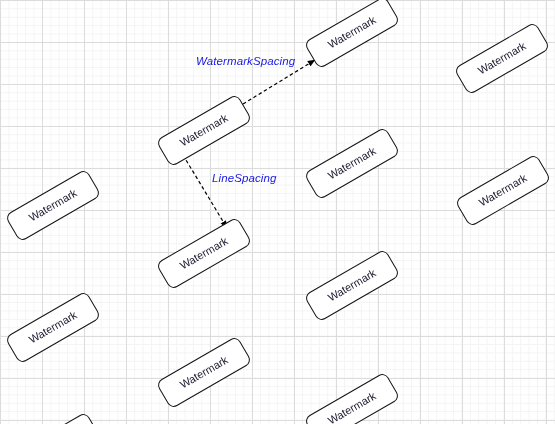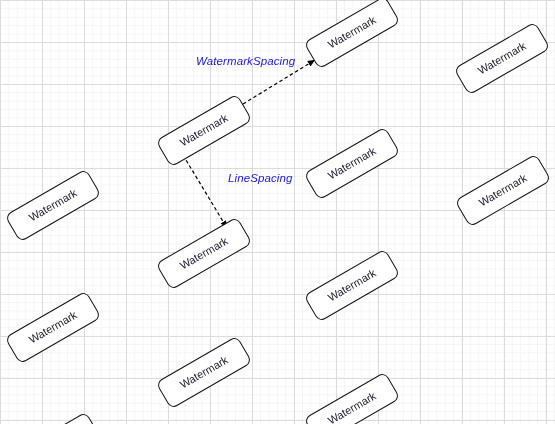--- a/index.html
+++ b/index.html
@@ -88,15 +88,15 @@
       <div class="watermark" style="left: 6px; top: 311.5px; width: 94px; height: 31px; transform: rotate(-30deg); border-color: rgb(20, 20, 20); background: rgb(255, 255, 255); color: rgb(26, 26, 46);"><span>Watermark</span></div>
       <div class="watermark" style="left: 157px; top: 237.5px; width: 94px; height: 31px; transform: rotate(-30deg); border-color: rgb(20, 20, 20); background: rgb(255, 255, 255); color: rgb(26, 26, 46);"><span>Watermark</span></div>
       <div class="watermark" style="left: 305px; top: 269.5px; width: 94px; height: 31px; transform: rotate(-30deg); border-color: rgb(20, 20, 20); background: rgb(255, 255, 255); color: rgb(26, 26, 46);"><span>Watermark</span></div>
       <div class="watermark" style="left: 157px; top: 356.5px; width: 94px; height: 31px; transform: rotate(-30deg); border-color: rgb(20, 20, 20); background: rgb(255, 255, 255); color: rgb(26, 26, 46);"><span>Watermark</span></div>
       <div class="watermark" style="left: 6px; top: 432.5px; width: 94px; height: 31px; transform: rotate(-30deg); border-color: rgb(20, 20, 20); background: rgb(255, 255, 255); color: rgb(26, 26, 46);"></div>
       <div class="watermark" style="left: 305px; top: 392.5px; width: 94px; height: 31px; transform: rotate(-30deg); border-color: rgb(20, 20, 20); background: rgb(255, 255, 255); color: rgb(26, 26, 46);"><span>Watermark</span></div>
     </div>
 
   <div class="ann-label" id="label-watermark-spacing" style="left: 196px; top: 55px; color: rgb(24, 24, 224);">WatermarkSpacing</div>
 
-  <div class="ann-label" id="label-line-spacing" style="left: 228px; top: 172px; color: rgb(24, 24, 224);">LineSpacing</div>
+  <div class="ann-label" id="label-line-spacing" style="left: 212px; top: 172px; color: rgb(24, 24, 224);">LineSpacing</div>
 
 </div>
 
 </body></html>

